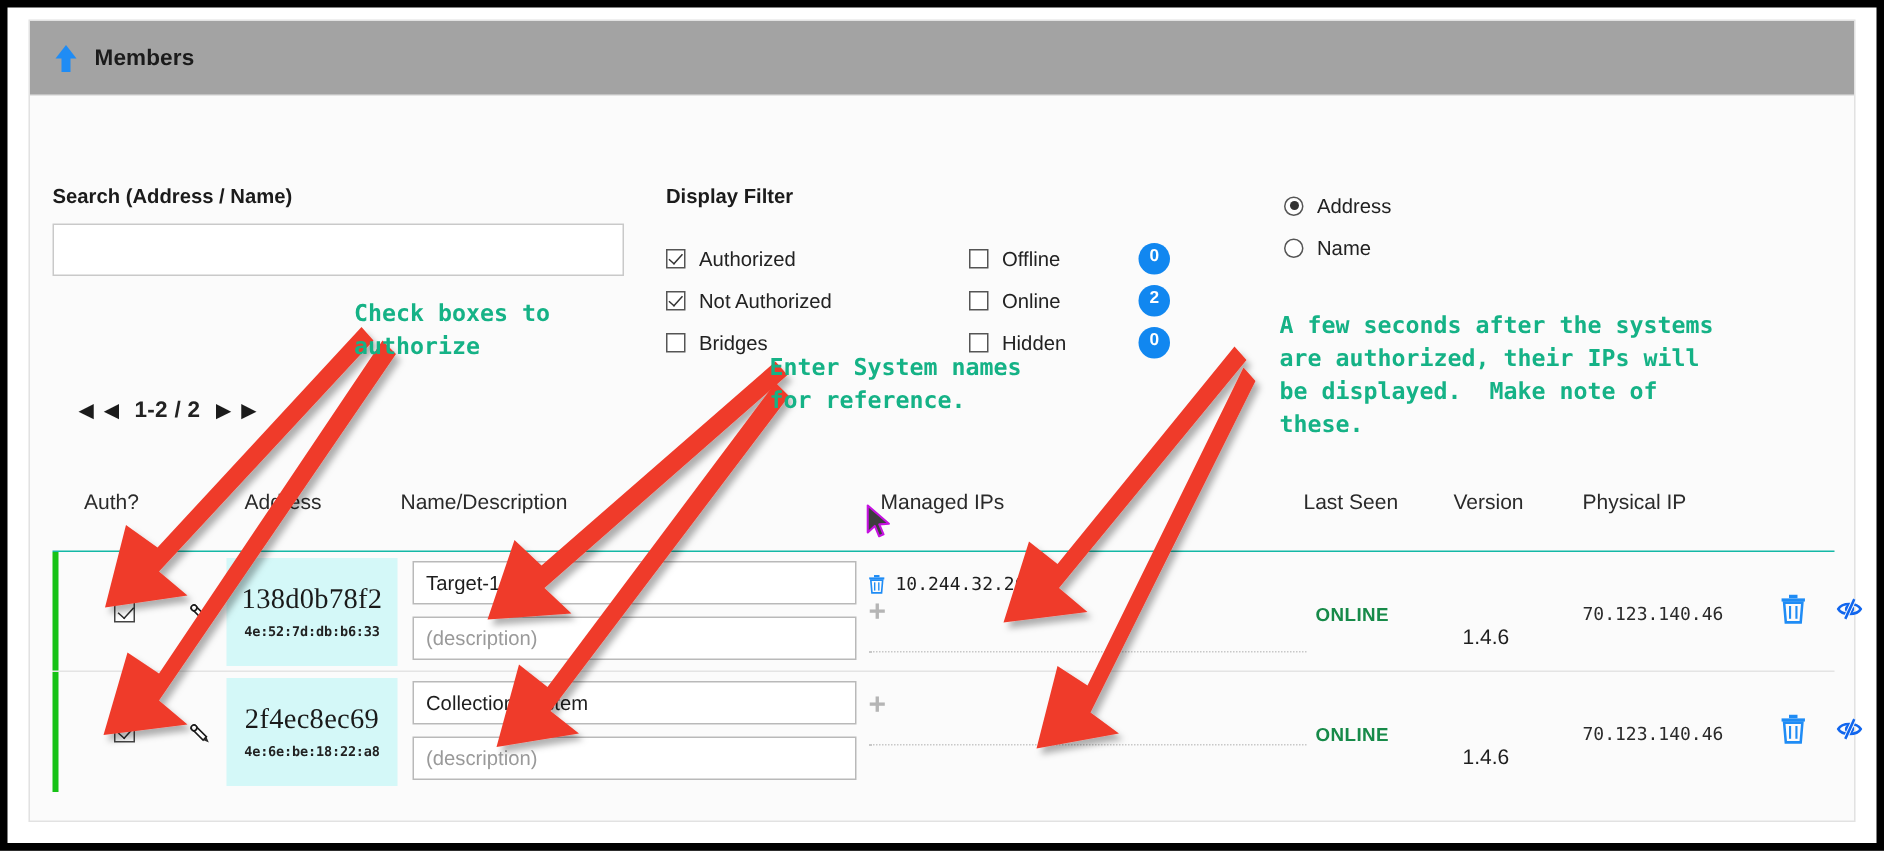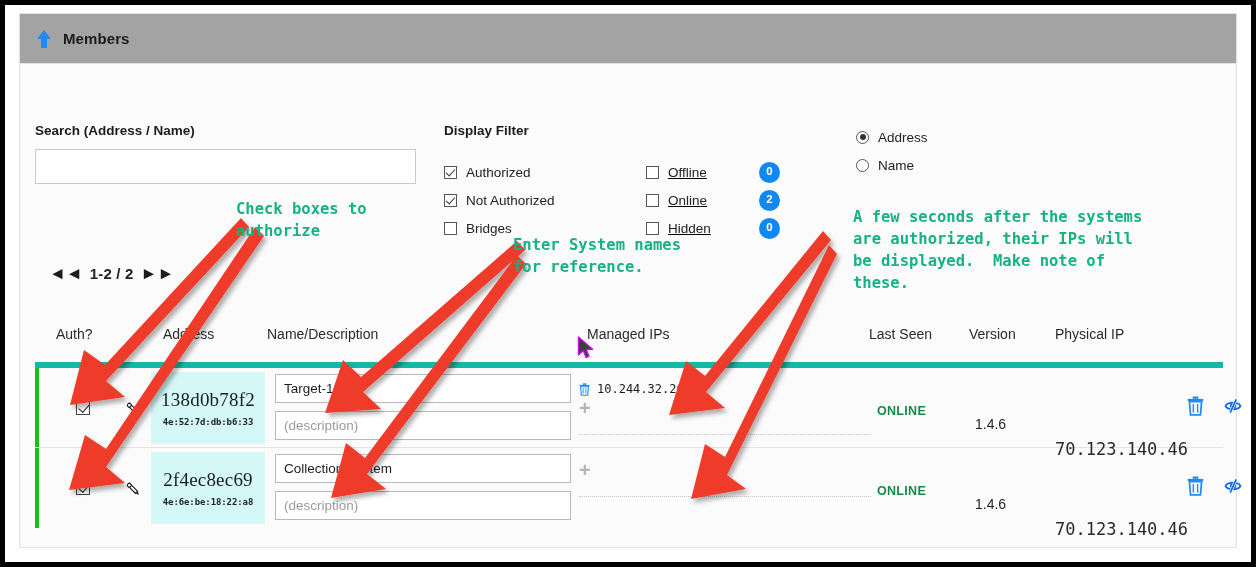--- a/index.html
+++ b/index.html
@@ -80,21 +80,21 @@
     color: #333;
   }
 
   .filter-block { position: absolute; left: 424px; top: 58px; width: 400px; }
   .sort-block   { position: absolute; left: 836px; top: 58px; width: 380px; }
 
   .block-title { margin-bottom: 17px; }
 
   .chk-row { display: flex; align-items: center; height: 28px; }
   .chk-col1 { position: absolute; left: 0; top: 35px; }
-  .chk-col2 { position: absolute; left: 202px; top: 35px; text-decoration: underline; }
+  .chk-col2 { position: absolute; left: 202px; top: 35px; }
   .badge-col { position: absolute; left: 315px; top: 35px; }
 
   .cbox {
     width: 13px; height: 13px;
     border: 1px solid #555;
     background: #fff;
     display: inline-block;
     position: relative;
     margin-right: 9px;
     flex: none;
@@ -138,21 +138,21 @@
     display: flex; align-items: center;
     font-size: 15px; font-weight: bold; color: #222;
   }
   .pg-ico { font-size: 17px; color: #1b1b1b; line-height: 1; }
   .pg-text { margin: 0 7px; letter-spacing: .2px; }
 
   
   .tbl { position: absolute; left: 15px; top: 298px; width: 1188px; }
   .thead {
     position: relative; height: 56px;
-    border-bottom: 6px solid #14b8a6;
+    border-bottom: 1px solid #14b8a6;
   }
   .th {
     position: absolute; top: 14px;
     font-size: 14px; color: #2a2a2a;
     white-space: nowrap;
   }
   .th-auth { left: 21px; }
   .th-addr { left: 128px; }
   .th-name { left: 232px; }
   .th-mips { left: 552px; }
@@ -247,21 +247,21 @@
 
   .c-seen { left: 842px; top: 33px; }
   .online {
     font-size: 12.5px; font-weight: bold; color: #178a49;
     letter-spacing: .3px;
   }
   .c-ver { left: 940px; top: 48px; font-size: 14px; color: #1e1e1e; }
   .c-pip {
     left: 1020px; top: 34px;
     font-family: "DejaVu Sans Mono", monospace;
-    font-size: 17px; color: #2a2a2a; margin-top: 37px;
+    font-size: 12px; color: #2a2a2a;
   }
   .c-del { left: 1152px; top: 28px; }
   .c-hide { left: 1188px; top: 28px; }
 
   
   .anno {
     position: absolute;
     font-family: "DejaVu Sans Mono", monospace;
     font-size: 15.5px;
     font-weight: bold;

